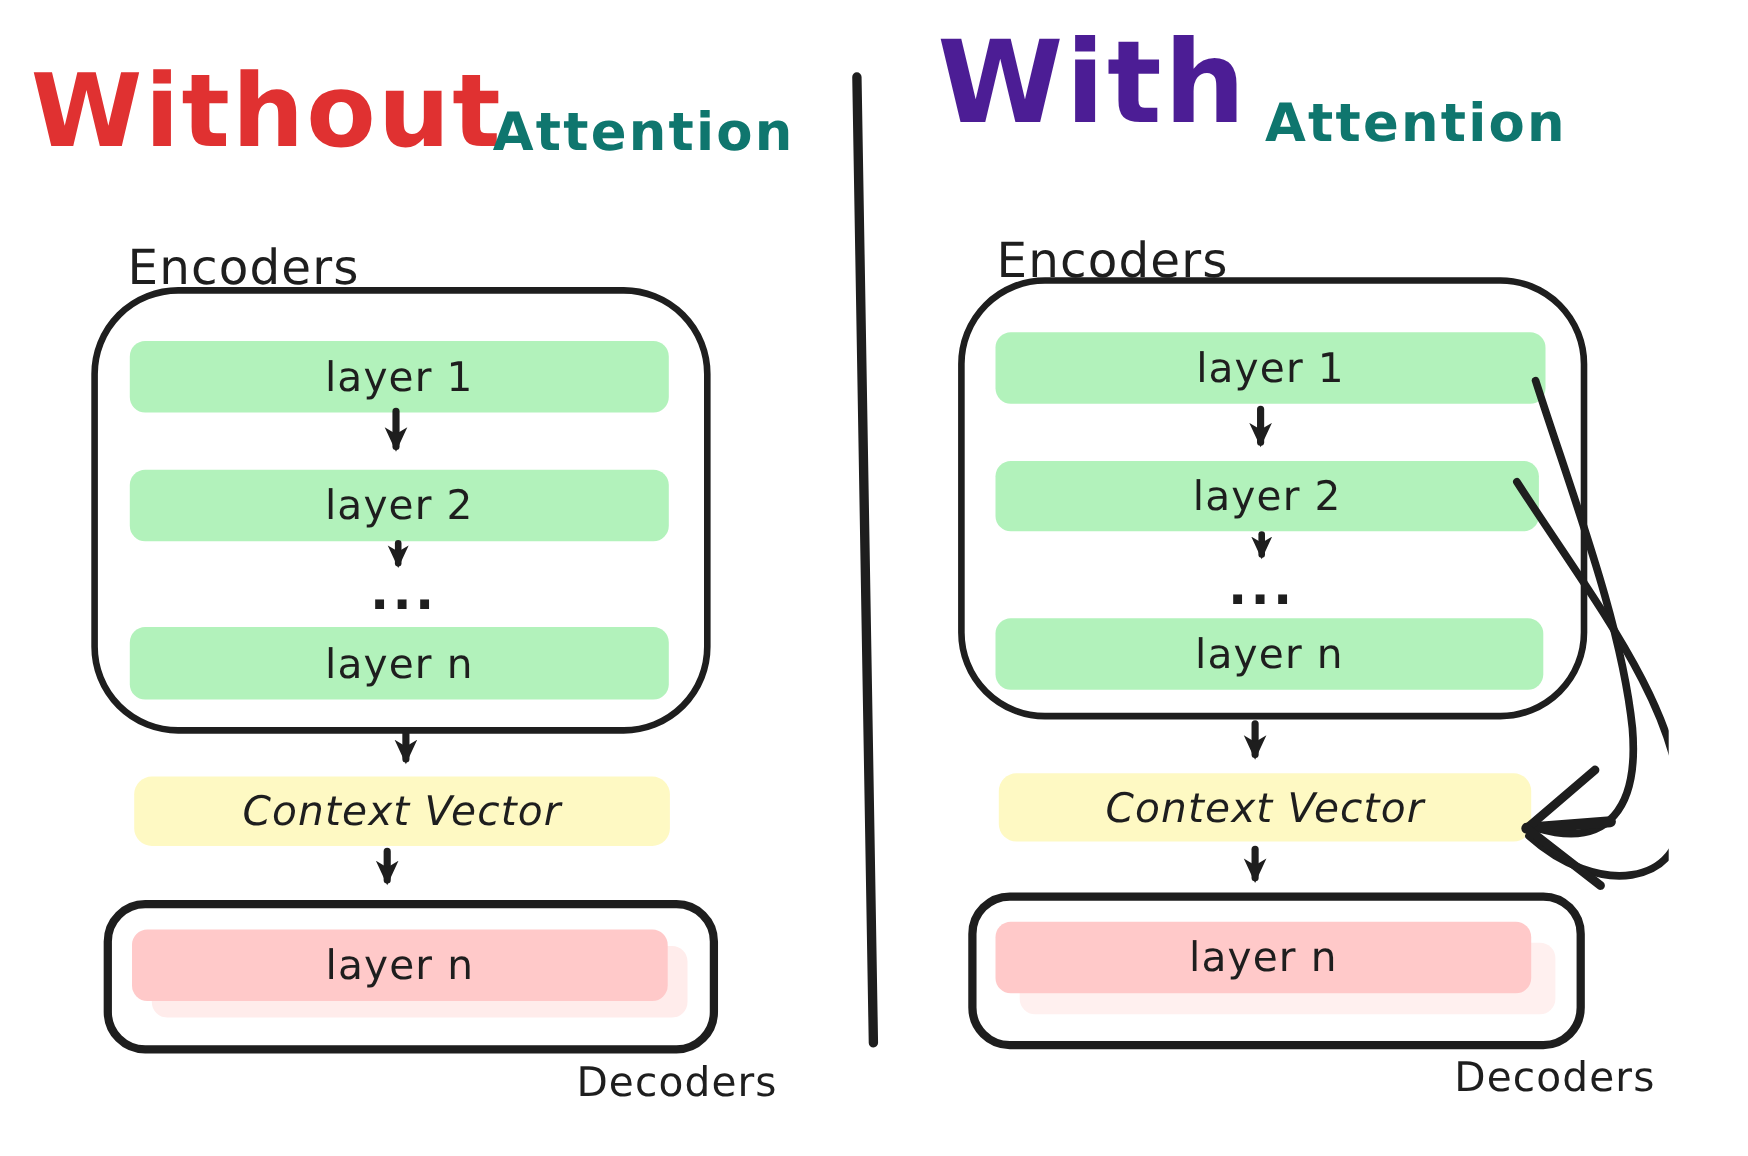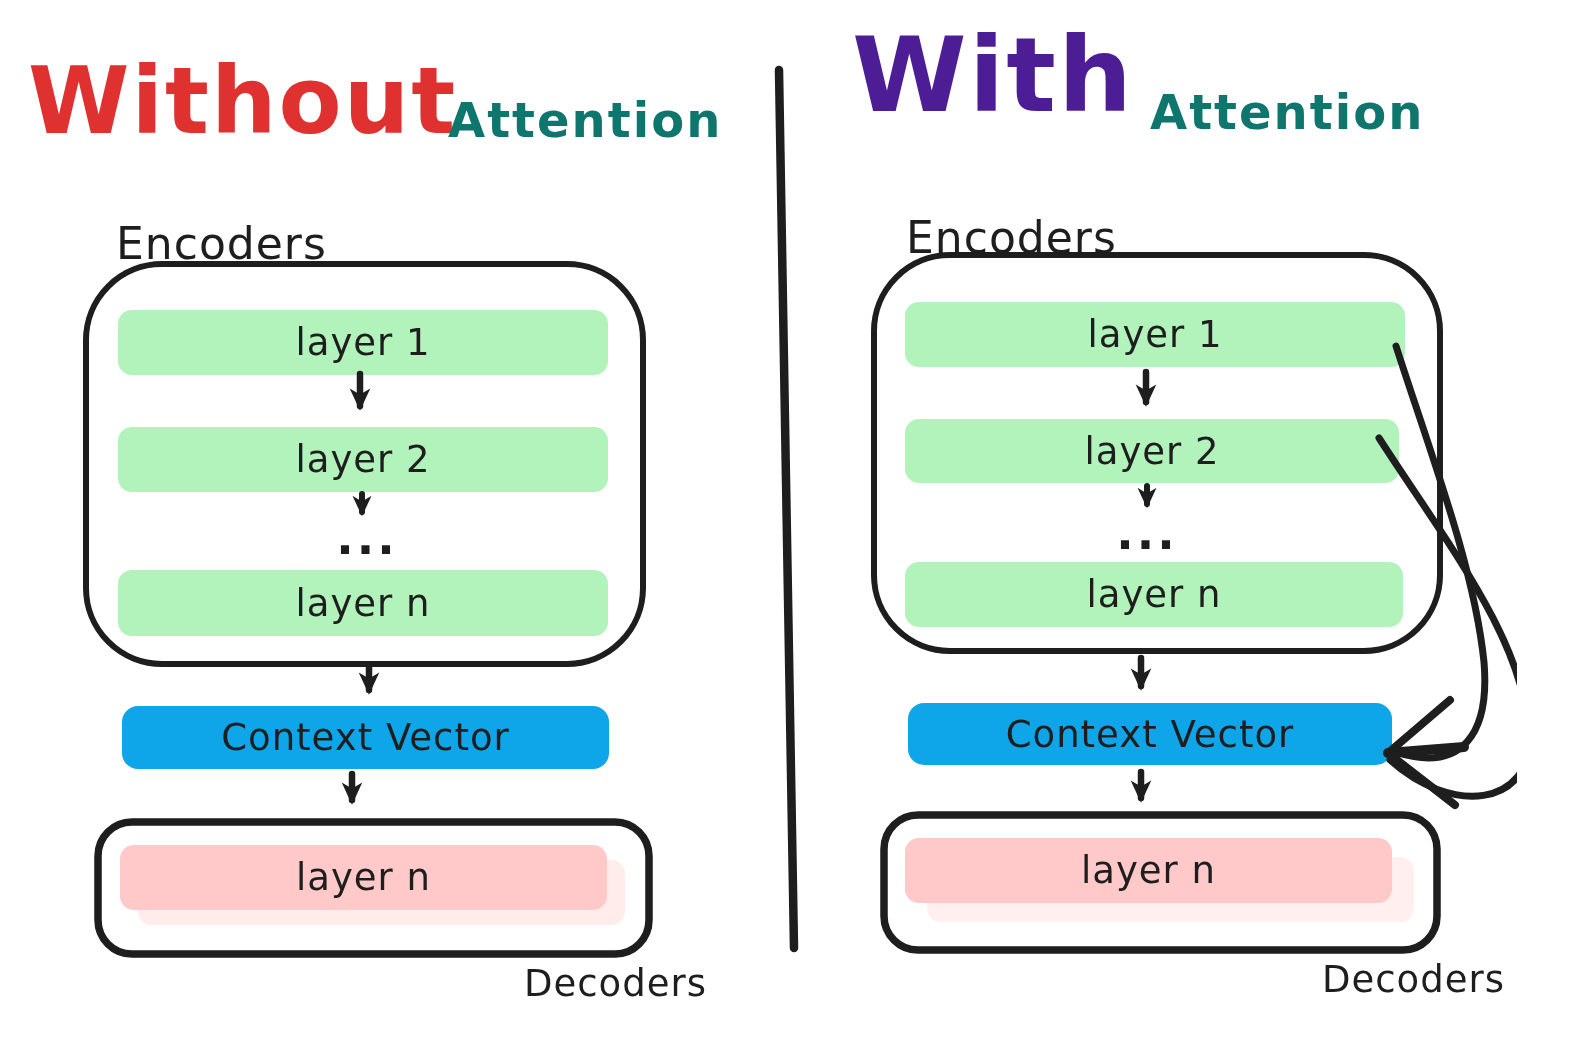--- a/index.html
+++ b/index.html
@@ -5,21 +5,21 @@
   html,body{margin:0;padding:0;background:#fff;}
   .canvas{
     position:relative;width:1517px;height:1051px;background:#ffffff;
     font-family:"DejaVu Sans", sans-serif;color:#1e1e1e;overflow:hidden;
   }
   .box{
     position:absolute;display:flex;align-items:center;justify-content:center;
     color:#1e1e1e;font-size:37px;letter-spacing:1px;
   }
   .layer-box{background:#b2f2bb;border-radius:14px;}
-  .cv-box{background:#0ea5e9;border-radius:16px;}
+  .cv-box{background:#fef9c3;border-radius:16px;font-style:italic;}
   .dec-box{background:#ffc9c9;border-radius:14px;}
   .dec-shadow-left{box-shadow:18px 15px 0 0 #ffeceb;}
   .dec-shadow-right{box-shadow:22px 19px 0 0 #fff0ef;}
   .side-label{position:absolute;font-size:44px;letter-spacing:1px;color:#1e1e1e;}
   .dots{
     position:absolute;font-size:46px;font-weight:bold;letter-spacing:3px;
     color:#1e1e1e;text-align:center;line-height:20px;
   }
   .title{position:absolute;white-space:nowrap;}
   .title-emph-left{font-size:92px;font-weight:bold;color:#e03131;letter-spacing:2px;}

